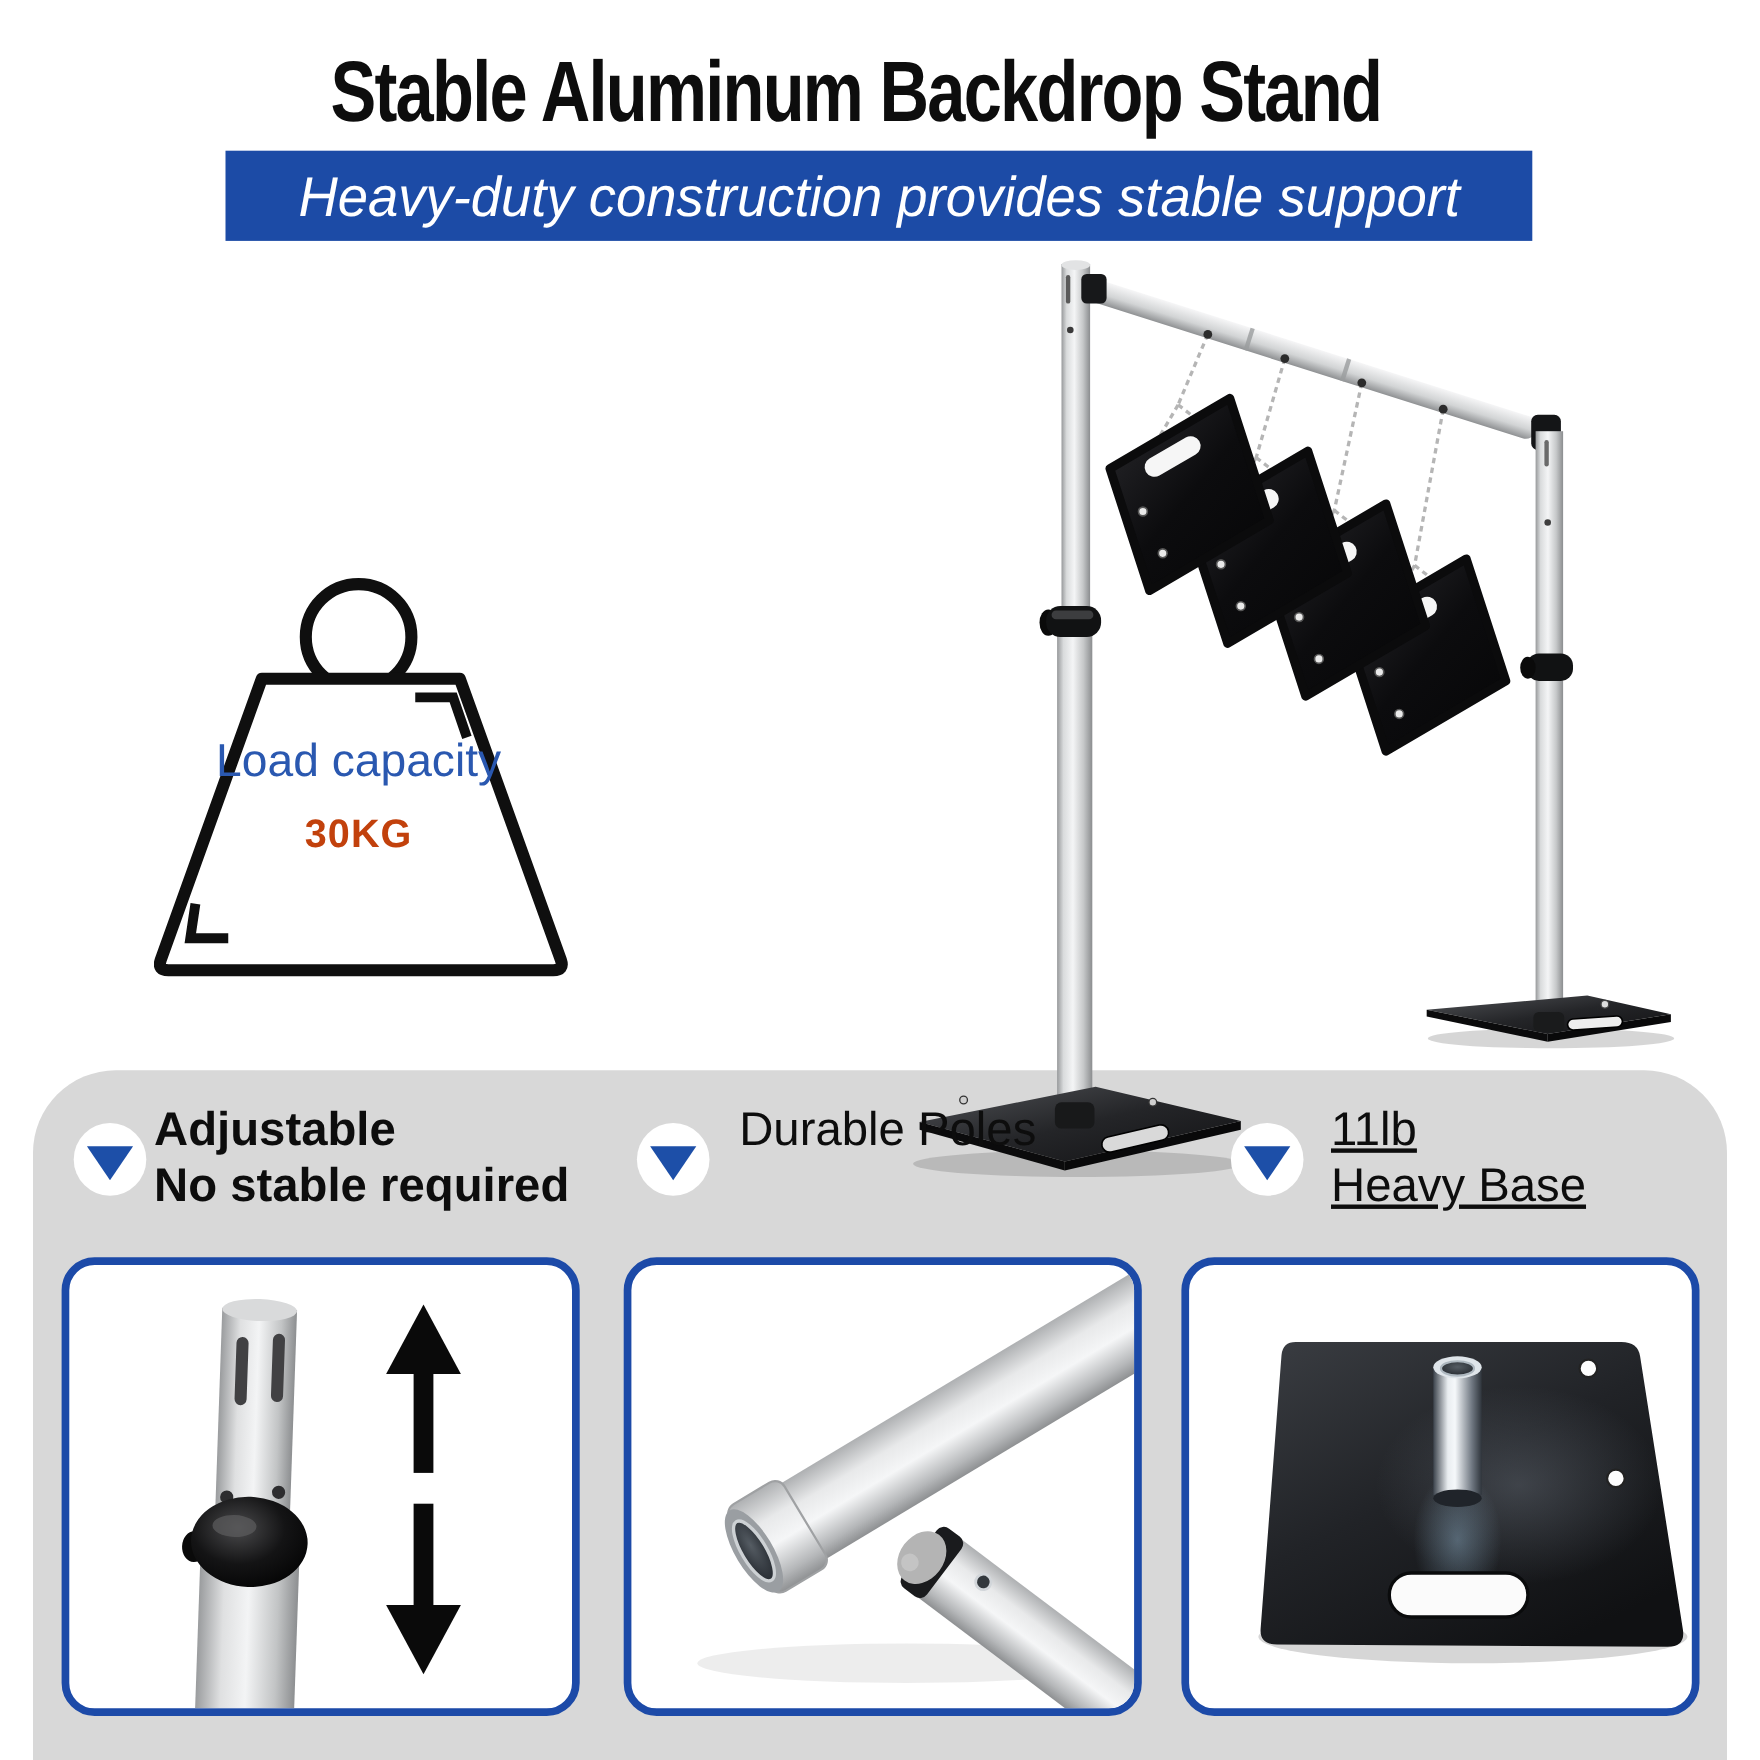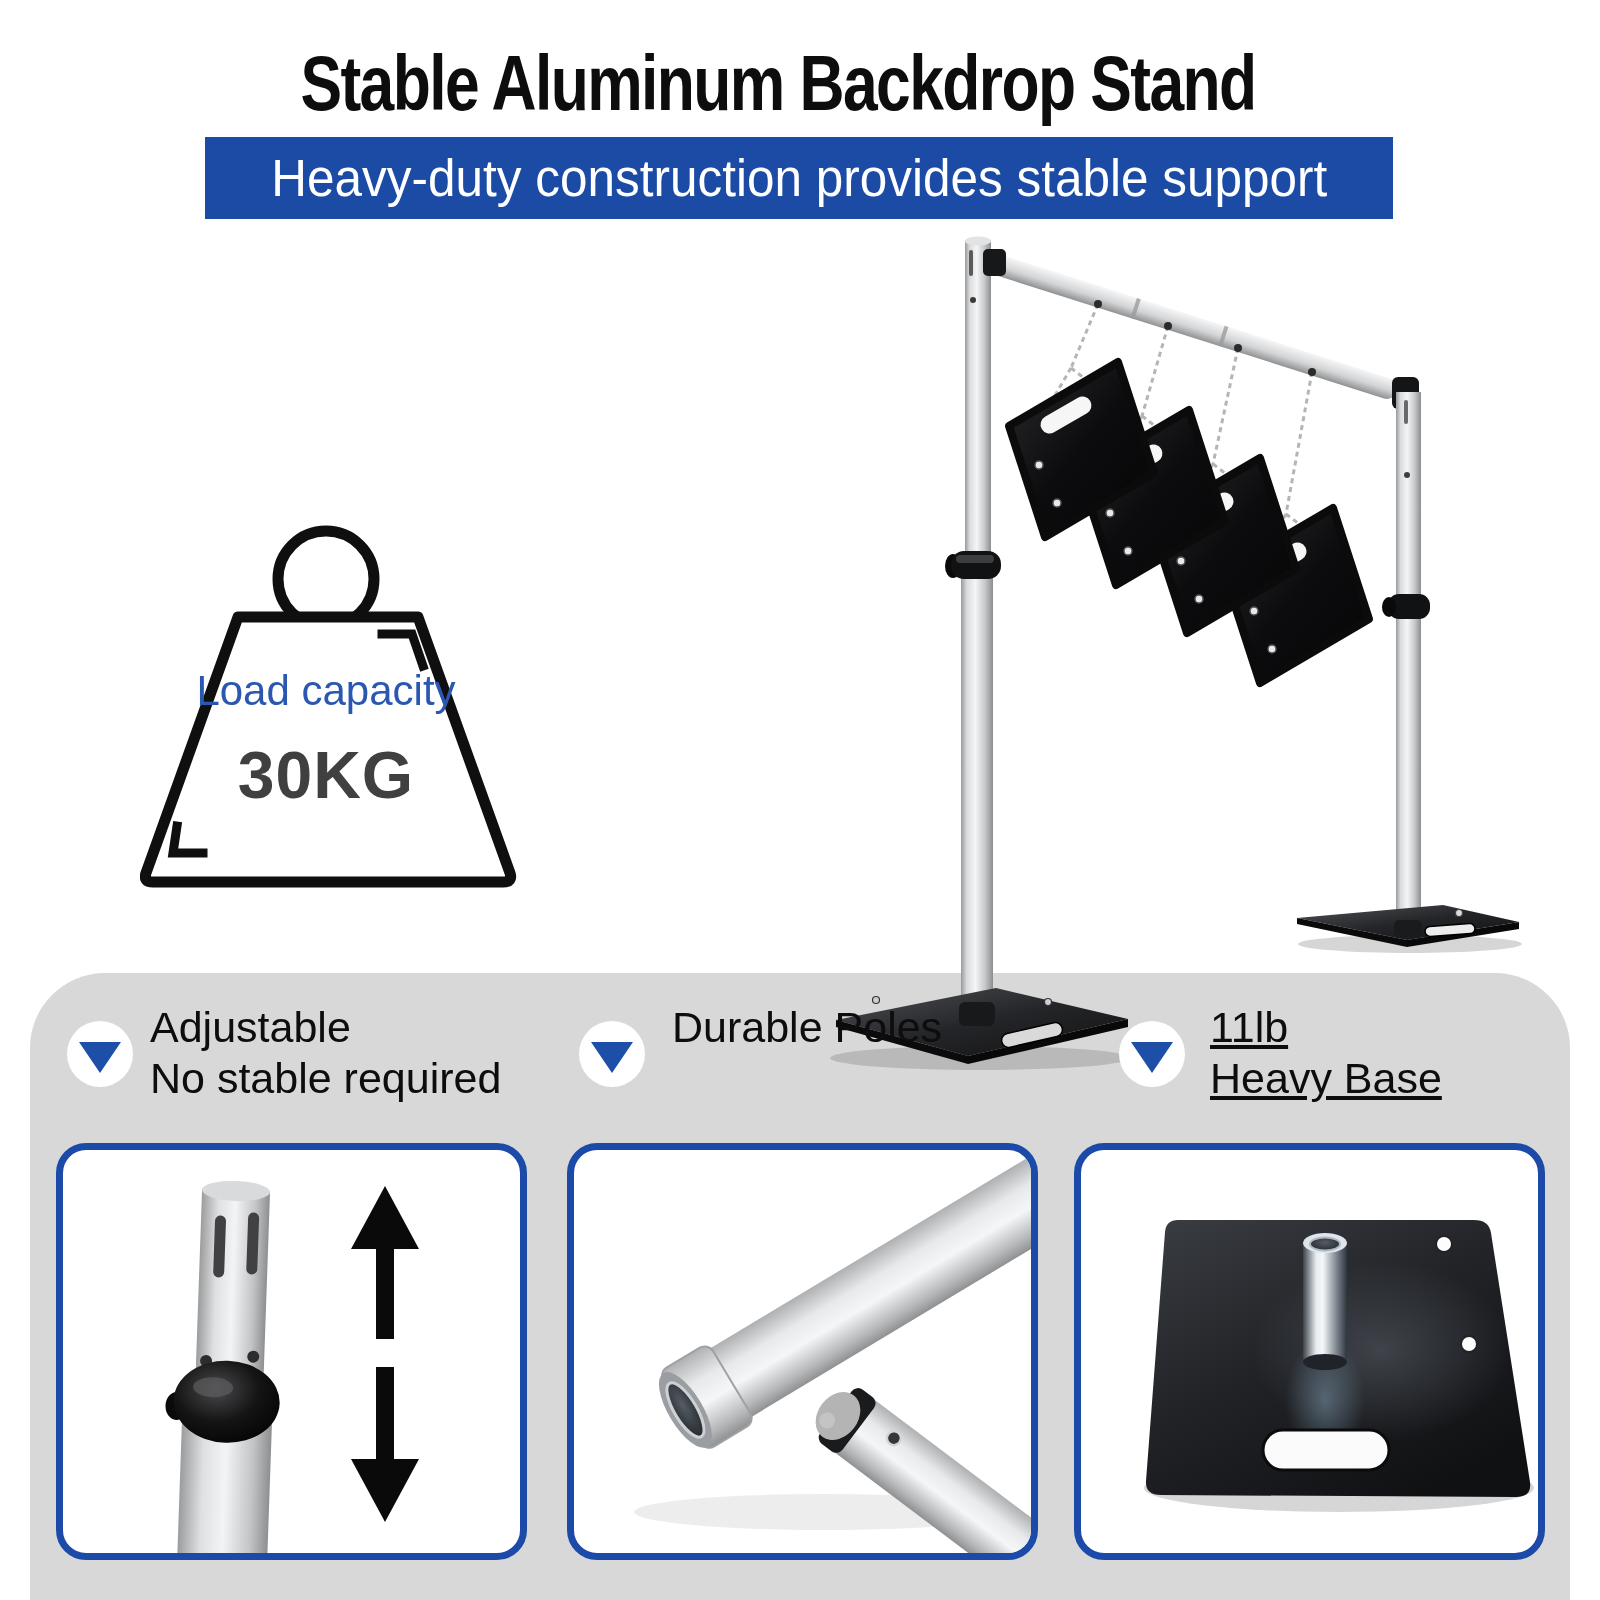--- a/index.html
+++ b/index.html
@@ -6,35 +6,35 @@
   body{font-family:"Liberation Sans", sans-serif; color:#0d0d0d;}
   .canvas{position:relative;width:1600px;height:1600px;background:#ffffff;overflow:hidden;border-radius:27px;}
 
   
   .title-wrap{position:absolute;left:0;top:38px;width:1556px;text-align:center;}
   .title{display:inline-block;font-weight:700;font-size:78px;letter-spacing:-2px;white-space:nowrap;
          transform:scaleX(0.80);transform-origin:center;color:#0d0d0d;}
 
   
   .banner{position:absolute;left:205px;top:137px;width:1188px;height:82px;background:#1c4ba6;
-          display:flex;align-items:center;justify-content:center;}
+          display:flex;align-items:center;justify-content:center;font-style:italic;}
   .banner-text{color:#ffffff;font-size:51px;font-weight:400;white-space:nowrap;
                transform:scaleX(0.97);transform-origin:center;}
 
   
   .footer-bg{position:absolute;left:30px;top:973px;width:1540px;height:627px;background:#d8d8d8;
              border-radius:75px 75px 0 0;}
 
   
   .load-badge{position:absolute;left:140px;top:495px;width:420px;height:400px;}
   .load-badge svg{position:absolute;left:0;top:0;}
   .load-label{position:absolute;left:40px;top:172px;width:292px;text-align:center;
               font-size:42px;color:#2a58b0;}
   .load-value{position:absolute;left:40px;top:242px;width:292px;text-align:center;
-              font-size:66px;font-weight:700;color:#404040;letter-spacing:1px;}
+              font-size:36px;font-weight:700;color:#c2410c;letter-spacing:1px;}
 
   
   .feature{position:absolute;}
   .marker{position:absolute;width:66px;height:66px;border-radius:50%;background:#ffffff;
           display:flex;align-items:center;justify-content:center;}
   .tri-down{width:0;height:0;border-left:21px solid transparent;border-right:21px solid transparent;
             border-top:31px solid #1d4fa8;margin-top:6px;}
   .feature-text{position:absolute;font-size:43px;line-height:51px;color:#0d0d0d;white-space:nowrap;}
 
   
@@ -168,21 +168,21 @@
       <polyline points="37,331 33,358 63,358" fill="none" stroke="#0f0f0f" stroke-width="9" stroke-linecap="square"></polyline>
     </svg>
     <div class="load-label">Load capacity</div>
     <div class="load-value">30KG</div>
   </div>
 
   <div class="feature">
     <div class="marker" style="left:67px;top:1021px;">
       <div class="tri-down"></div>
     </div>
-    <div class="feature-text" style="left:150px;top:1002px;">
+    <div class="feature-text" style="left:140px;top:1002px;font-weight:bold;">
       <div>Adjustable</div>
       <div>No stable required</div>
     </div>
   </div>
 
   <div class="feature">
     <div class="marker" style="left:579px;top:1021px;">
       <div class="tri-down"></div>
     </div>
     <div class="feature-text" style="left:672px;top:1002px;">

